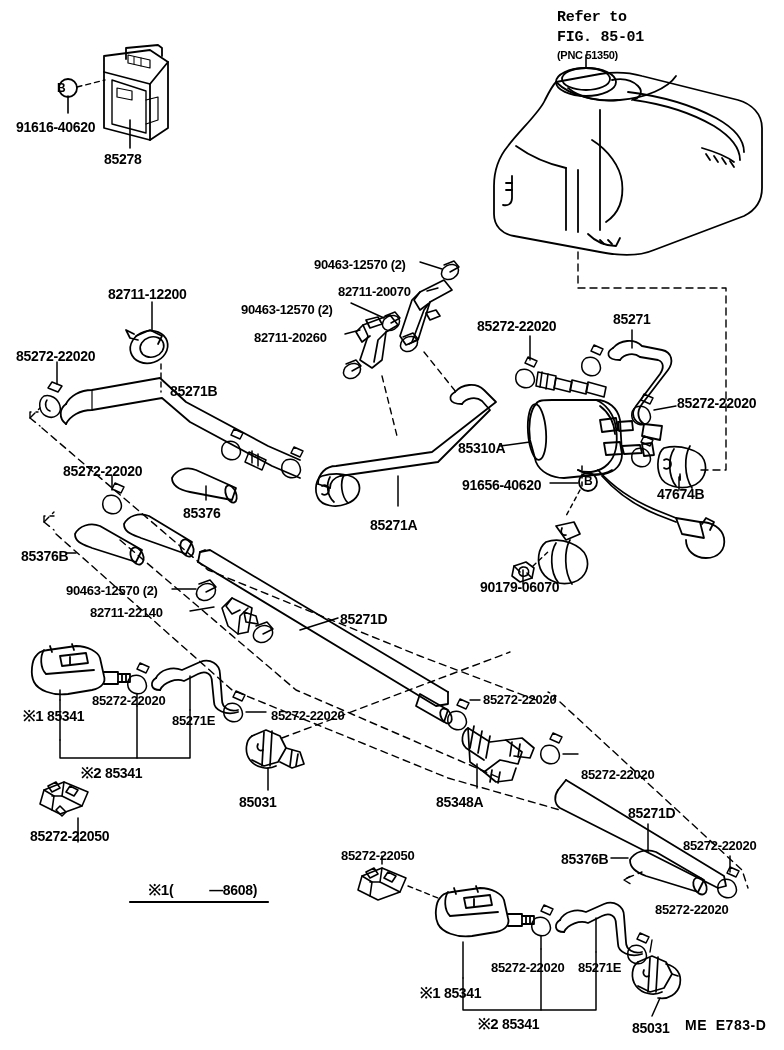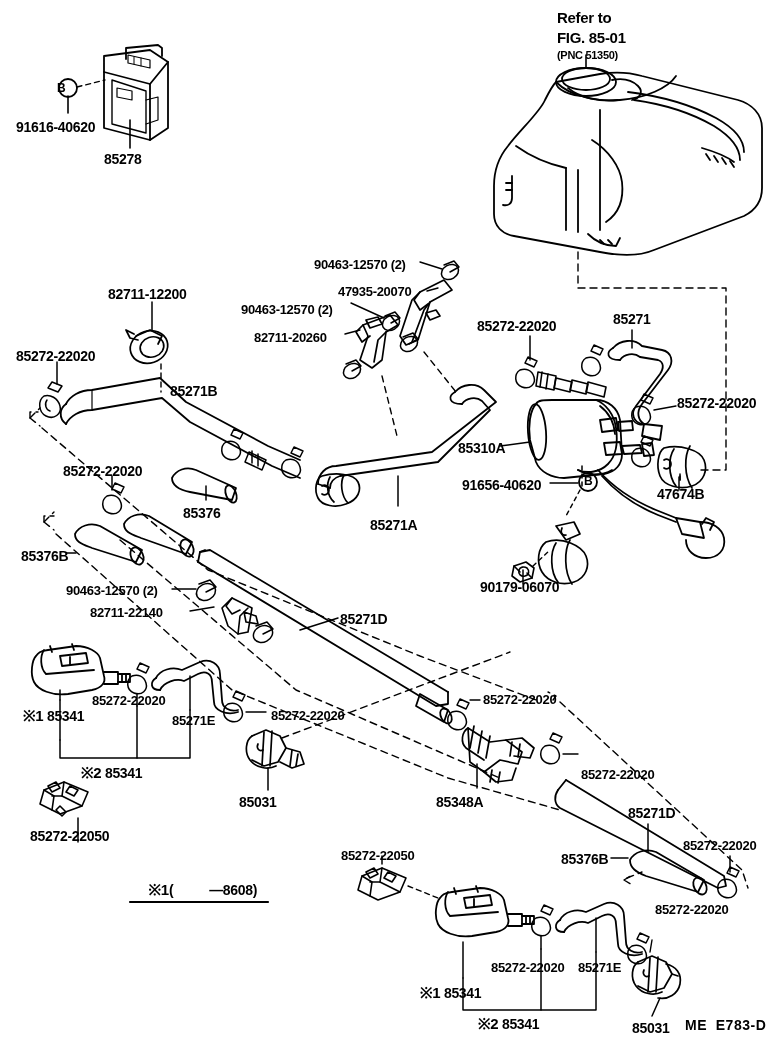--- a/index.html
+++ b/index.html
@@ -14,21 +14,21 @@
   #art{position:absolute;left:0;top:0;width:784px;height:1050px;}
   .lbl{
     position:absolute;
     font-family:"Liberation Sans", sans-serif;
     font-weight:bold;
     color:#000;
     white-space:pre;
     letter-spacing:-0.3px;
     line-height:1;
   }
-  .s15{font-size:15px;}
+  .s15{font-size:15px;font-family:Liberation Mono, monospace;}
   .s14{font-size:14px;}
   .s13{font-size:13px;}
   .s12{font-size:12px;}
   .s11{font-size:11px;}
   .mark{font-size:15px;font-weight:bold;}
   .diagid{font-size:14px;font-weight:bold;letter-spacing:0.5px;}
 </style>
 </head>
 <body>
 
@@ -518,21 +518,21 @@
       <div class="lbl s14" style="left: 108px; top: 287px;">82711-12200</div>
       <div class="lbl s14" style="left: 16px; top: 349px;">85272-22020</div>
       <div class="lbl s14" style="left: 170px; top: 384px;">85271B</div>
       <div class="lbl s14" style="left: 63px; top: 464px;">85272-22020</div>
       <div class="lbl s14" style="left: 183px; top: 506px;">85376</div>
       <div class="lbl s14" style="left: 21px; top: 549px;">85376B</div>
       <div class="lbl s13" style="left: 66px; top: 584px;">90463-12570 (2)</div>
       <div class="lbl s13" style="left: 90px; top: 606px;">82711-22140</div>
       <div class="lbl s14" style="left: 340px; top: 612px;">85271D</div>
       <div class="lbl s13" style="left: 314px; top: 258px;">90463-12570 (2)</div>
-      <div class="lbl s13" style="left: 338px; top: 285px;">47935-20070</div>
+      <div class="lbl s13" style="left: 338px; top: 285px;">82711-20070</div>
       <div class="lbl s13" style="left: 241px; top: 303px;">90463-12570 (2)</div>
       <div class="lbl s13" style="left: 254px; top: 331px;">82711-20260</div>
       <div class="lbl s14" style="left: 477px; top: 319px;">85272-22020</div>
       <div class="lbl s14" style="left: 613px; top: 312px;">85271</div>
       <div class="lbl s14" style="left: 677px; top: 396px;">85272-22020</div>
       <div class="lbl s14" style="left: 458px; top: 441px;">85310A</div>
       <div class="lbl s14" style="left: 462px; top: 478px;">91656-40620</div>
       <div class="lbl s14" style="left: 657px; top: 487px;">47674B</div>
       <div class="lbl s14" style="left: 370px; top: 518px;">85271A</div>
       <div class="lbl s14" style="left: 480px; top: 580px;">90179-06070</div>

